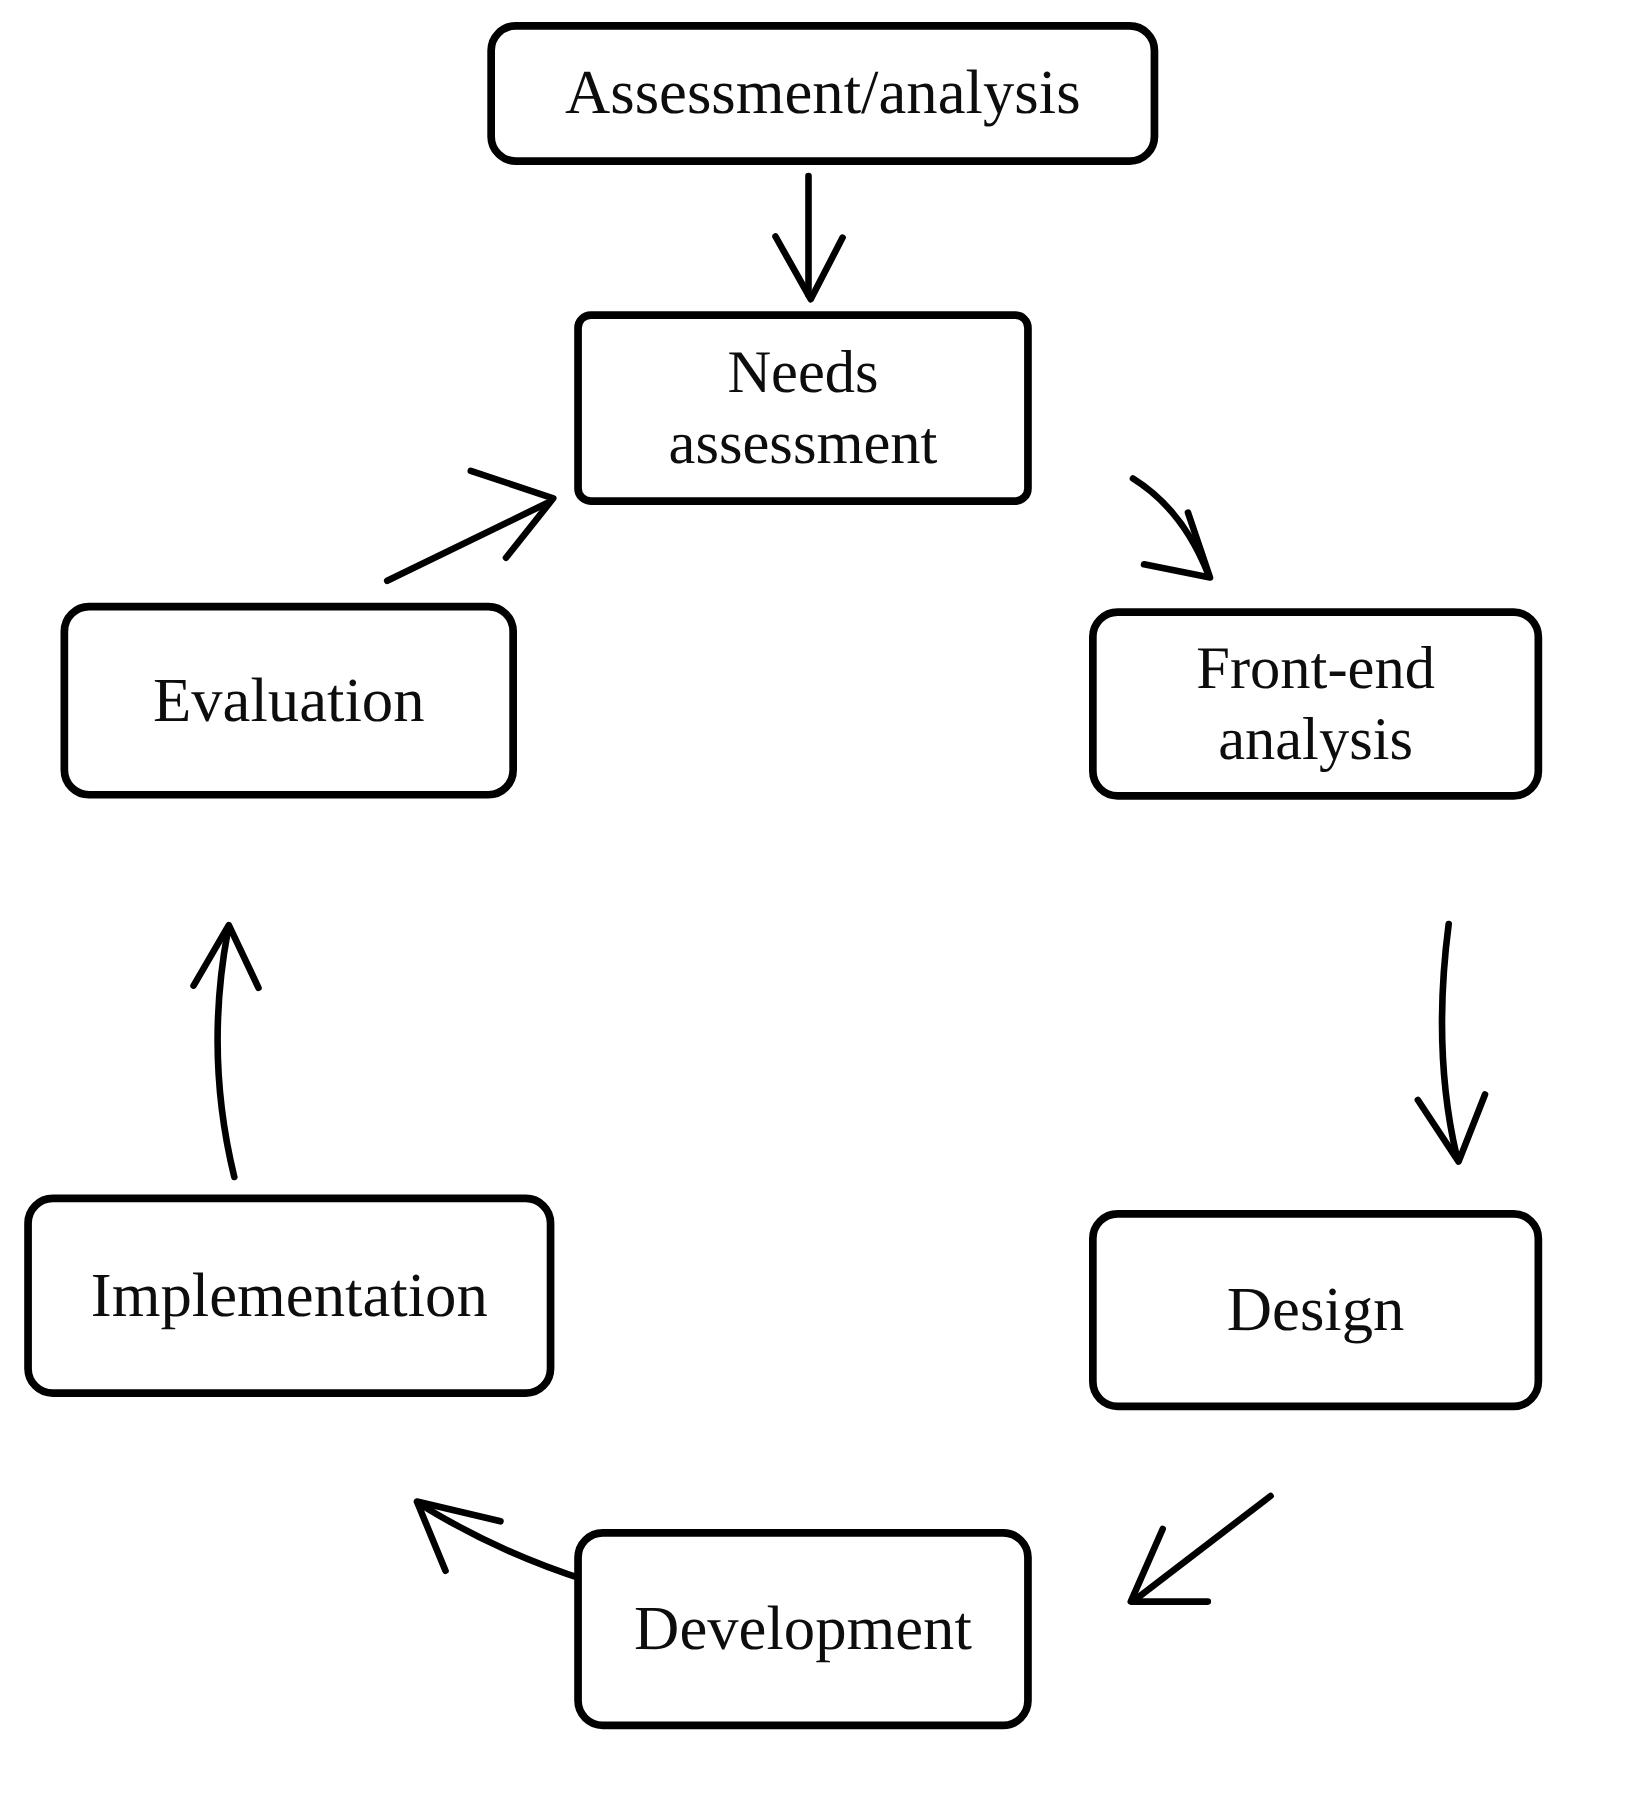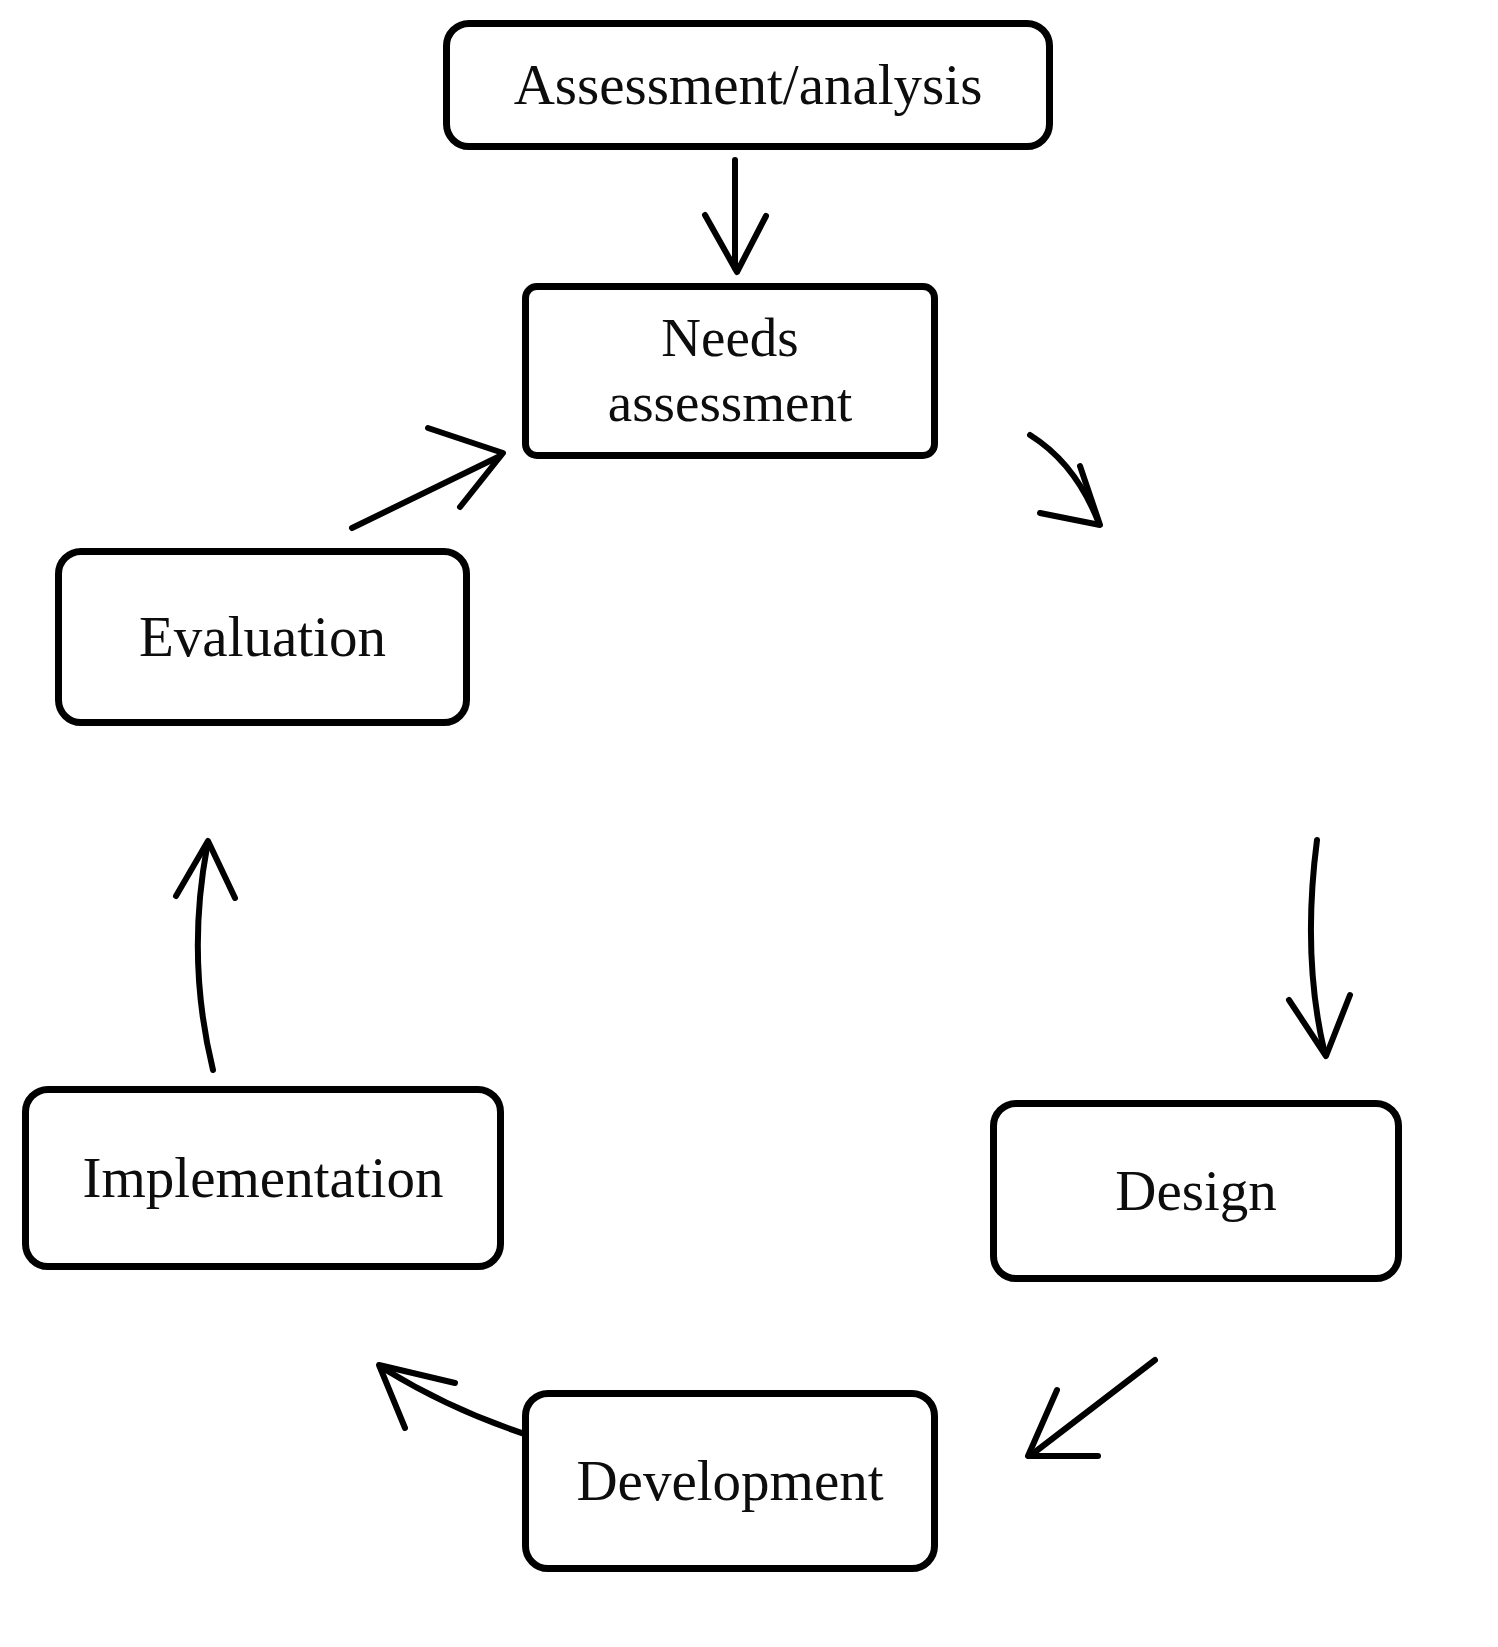--- a/index.html
+++ b/index.html
@@ -97,20 +97,24 @@
 
   <div class="node" id="node-assessment-analysis">
     <span class="node-label">Assessment/analysis</span>
   </div>
 
   <div class="node" id="node-needs-assessment">
     <span class="node-label">Needs
 assessment</span>
   </div>
 
+  <div class="node" id="node-front-end-analysis">
+    <span class="node-label">Front-end
+analysis</span>
+  </div>
 
   <div class="node" id="node-design">
     <span class="node-label">Design</span>
   </div>
 
   <div class="node" id="node-implementation">
     <span class="node-label">Implementation</span>
   </div>
 
   <div class="node" id="node-development">

